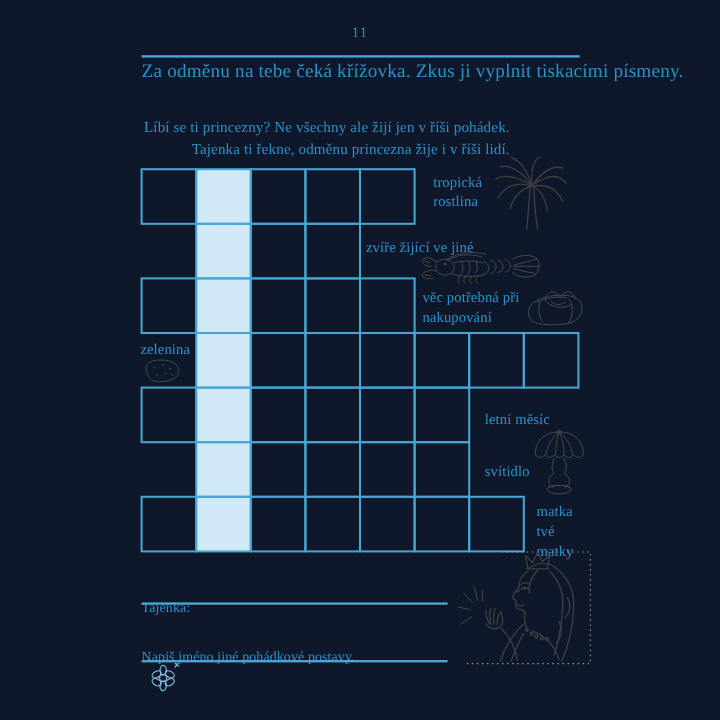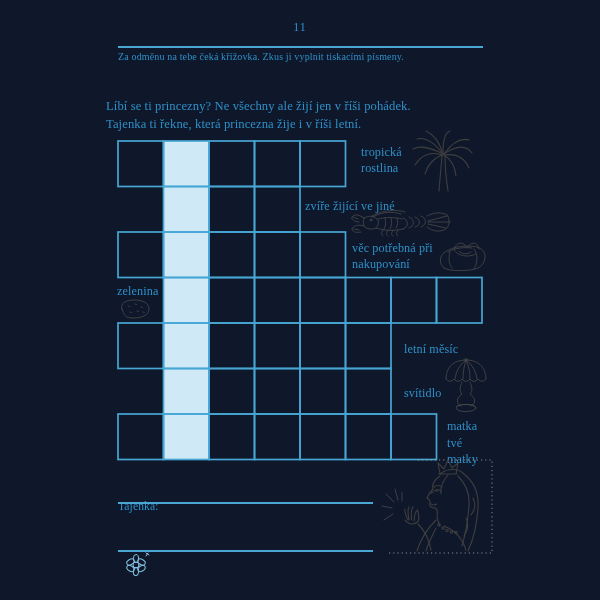--- a/index.html
+++ b/index.html
@@ -3,43 +3,43 @@
 <meta charset="utf-8">
 <style>
   html,body{margin:0;padding:0;}
   body{width:600px;height:600px;background:#ffffff;position:relative;
        font-family:"Liberation Serif", serif;}
   .sheet{position:absolute;inset:0;background:#0f172a;overflow:hidden;}
   .txt{position:absolute;color:#2e90c8;white-space:nowrap;}
   .pagenum{position:absolute;left:0;right:0;top:20px;text-align:center;
            color:#2e90c8;font-size:12px;letter-spacing:1px;}
   .rule{position:absolute;height:1.6px;background:#4aa6d2;}
-  .reward{font-size:10px;letter-spacing:.15px;}
+  .reward{font-size:16px;letter-spacing:.15px;}
   .intro{font-size:12.6px;line-height:17.5px;letter-spacing:.1px;}
   .clue{font-size:12.2px;line-height:15.5px;letter-spacing:.1px;}
   .small{font-size:11.6px;letter-spacing:.1px;margin-top:33px;}
   svg{position:absolute;overflow:visible;}
   .ink{stroke:#3f3f3f;fill:none;stroke-width:1.1;stroke-linecap:round;stroke-linejoin:round;}
   .ink-thin{stroke:#4a4a4a;fill:none;stroke-width:.8;stroke-linecap:round;stroke-linejoin:round;}
   .bluedoodle{stroke:#85c1e0;fill:none;stroke-width:1;stroke-linecap:round;stroke-linejoin:round;}
   .dots{stroke:#9a9a9a;fill:none;stroke-width:.9;stroke-dasharray:1.2 3;}
 </style>
 </head>
 <body>
 
 <div class="sheet">
 
   <div class="pagenum">11</div>
 
   <div class="rule" style="left:118px;top:46px;width:365px;"></div>
   <div class="txt reward" style="left:118px;top:51px;">Za odměnu na tebe čeká křížovka. Zkus ji vyplnit tiskacími písmeny.</div>
 
-  <div class="txt intro" style="left:106px;top:98px;">
+  <div class="txt intro" style="left:120px;top:98px;text-align:right;">
     <div>Líbí se ti princezny? Ne všechny ale žijí jen v říši pohádek.</div>
-    <div>Tajenka ti řekne, která princezna žije i v říši letní.</div>
+    <div>Tajenka ti řekne, odměnu princezna žije i v říši lidí.</div>
   </div>
 
   <svg id="cw" width="600" height="600" viewBox="0 0 600 600" style="left:0;top:0;">
       <rect x="163.5" y="141" width="45.5" height="318.5" fill="#cfe9f7" stroke="none"></rect>
       <rect x="118" y="141" width="45.5" height="45.5" fill="none" stroke="#47a6d4" stroke-width="1.7"></rect>
       <rect x="163.5" y="141" width="45.5" height="45.5" fill="none" stroke="#47a6d4" stroke-width="1.7"></rect>
       <rect x="209" y="141" width="45.5" height="45.5" fill="none" stroke="#47a6d4" stroke-width="1.7"></rect>
       <rect x="254.5" y="141" width="45.5" height="45.5" fill="none" stroke="#47a6d4" stroke-width="1.7"></rect>
       <rect x="300" y="141" width="45.5" height="45.5" fill="none" stroke="#47a6d4" stroke-width="1.7"></rect>
       <rect x="163.5" y="186.5" width="45.5" height="45.5" fill="none" stroke="#47a6d4" stroke-width="1.7"></rect>
@@ -191,20 +191,21 @@
       <path d="M30,62 C28,58 26,54 27,51 M31,62 C30,56 29,52 31,49 M33.5,62 C33,55 33,51 35,49 M36,63 C36.5,57 37.5,53 39.5,52"></path>
       <path d="M27,62 C30,66.5 36,67.5 40,63.5 C42,60 40.5,56 39.5,52"></path>
       <path d="M40,66 C46,72 51,80 53,92"></path>
     </g>
     <g class="ink-thin">
       <path d="M16,44 L8,36 M20,42 L17,31 M24,43 L24,34 M14,50 L4,48 M15,56 L6,62"></path>
     </g>
   </svg>
 
   <div class="rule" style="left:118px;top:502px;width:255px;"></div>
+  <div class="txt small" style="left:118px;top:508px;">Napiš jméno jiné pohádkové postavy.</div>
 
   <div class="rule" style="left:118px;top:550px;width:255px;"></div>
   <svg style="left:123px;top:551px;" width="28" height="24" viewBox="0 0 28 24">
     <g class="bluedoodle">
       <circle cx="13" cy="14" r="3"></circle>
       <ellipse cx="13" cy="7.5" rx="2.6" ry="4"></ellipse>
       <ellipse cx="13" cy="20.5" rx="2.6" ry="4" transform="rotate(6 13 20.5)"></ellipse>
       <ellipse cx="7.5" cy="11" rx="2.6" ry="4" transform="rotate(60 7.5 11)"></ellipse>
       <ellipse cx="18.5" cy="11" rx="2.6" ry="4" transform="rotate(-60 18.5 11)"></ellipse>
       <ellipse cx="7.5" cy="17.5" rx="2.6" ry="4" transform="rotate(120 7.5 17.5)"></ellipse>

